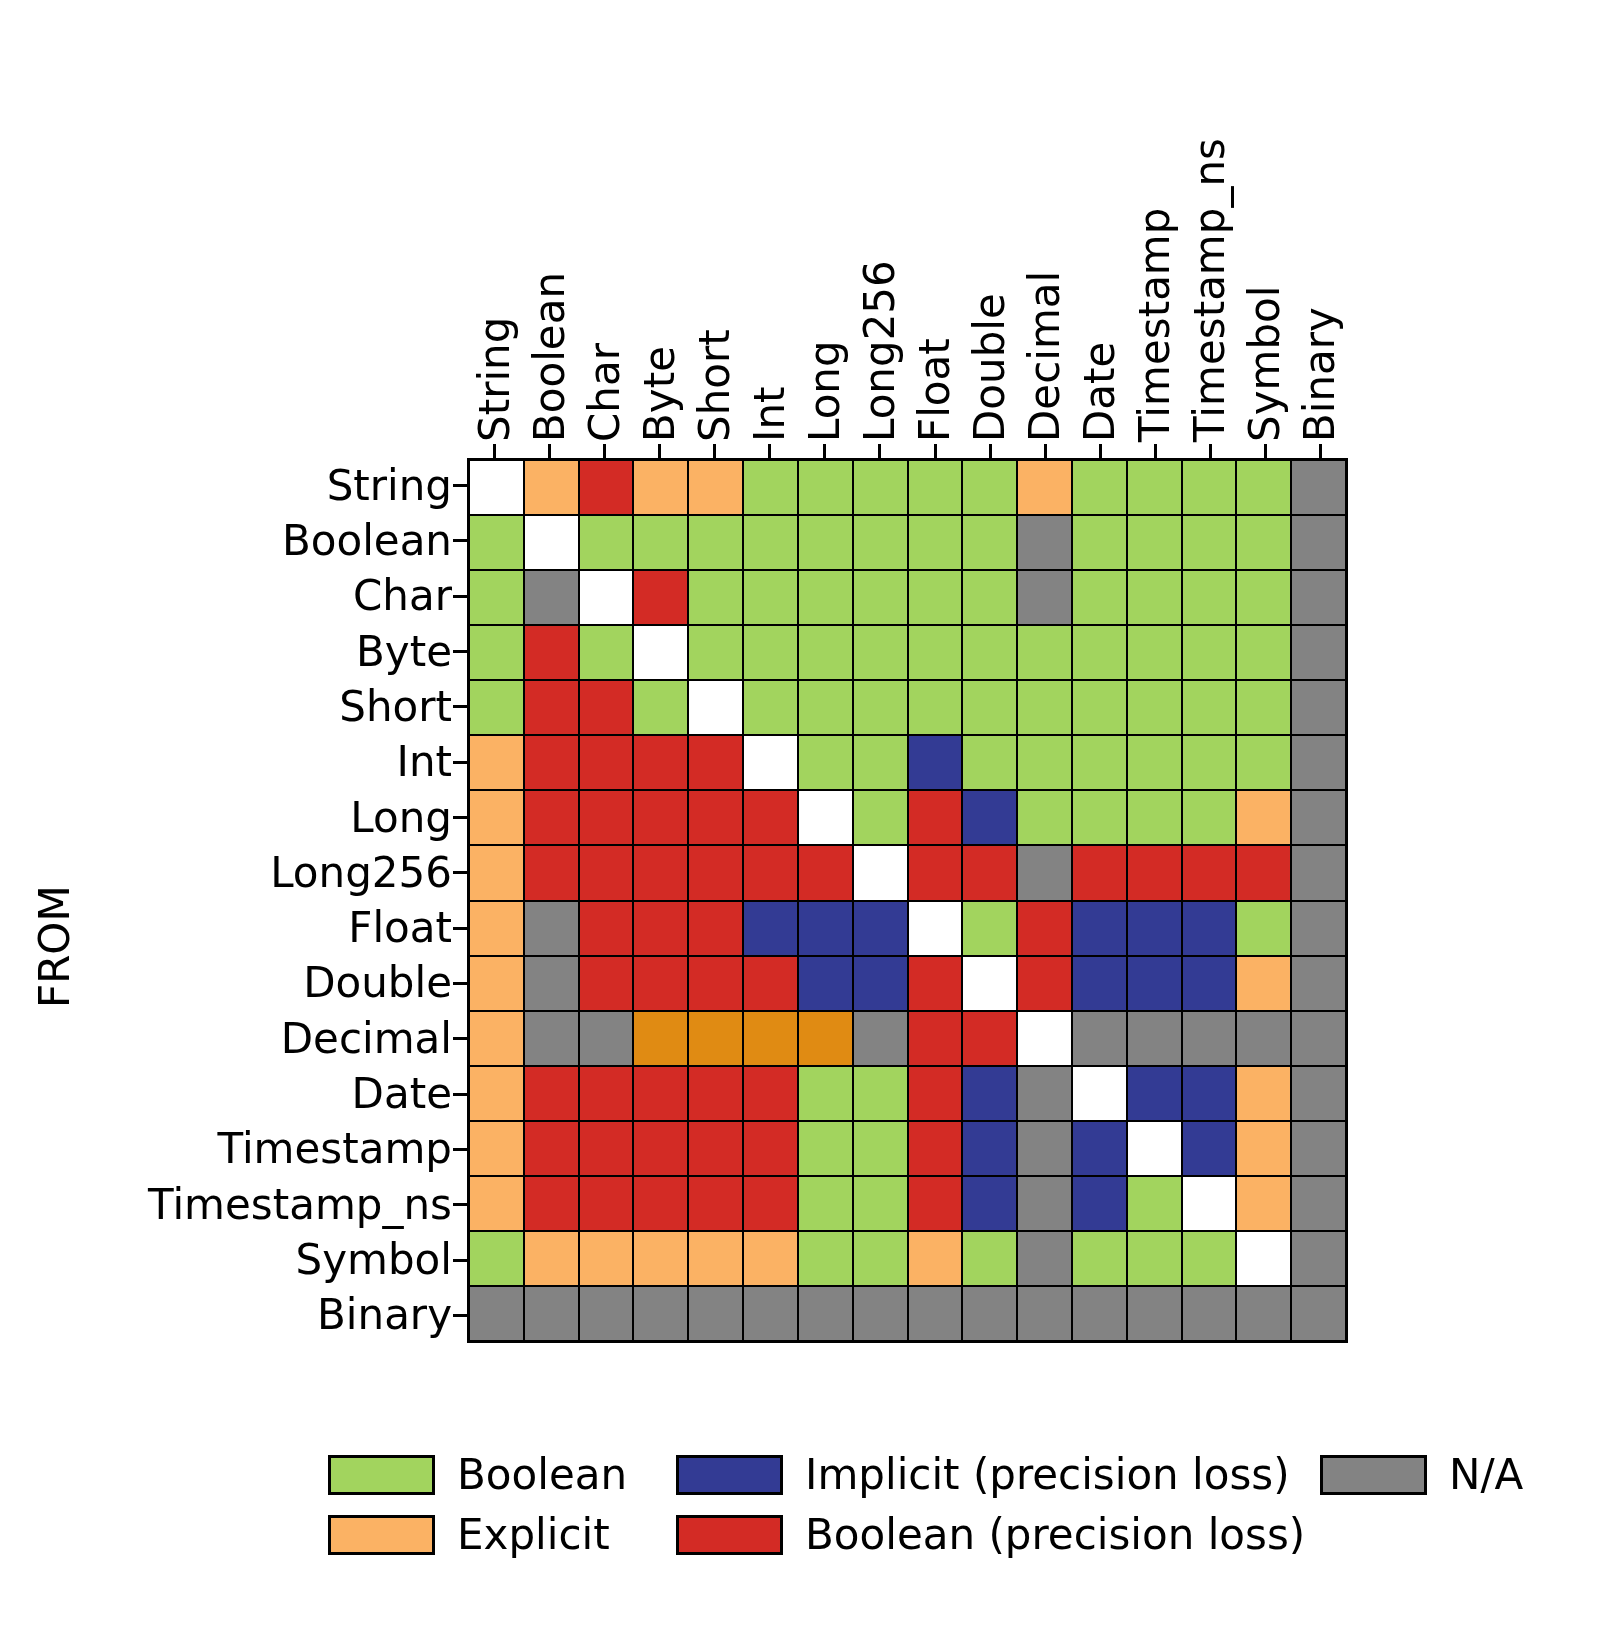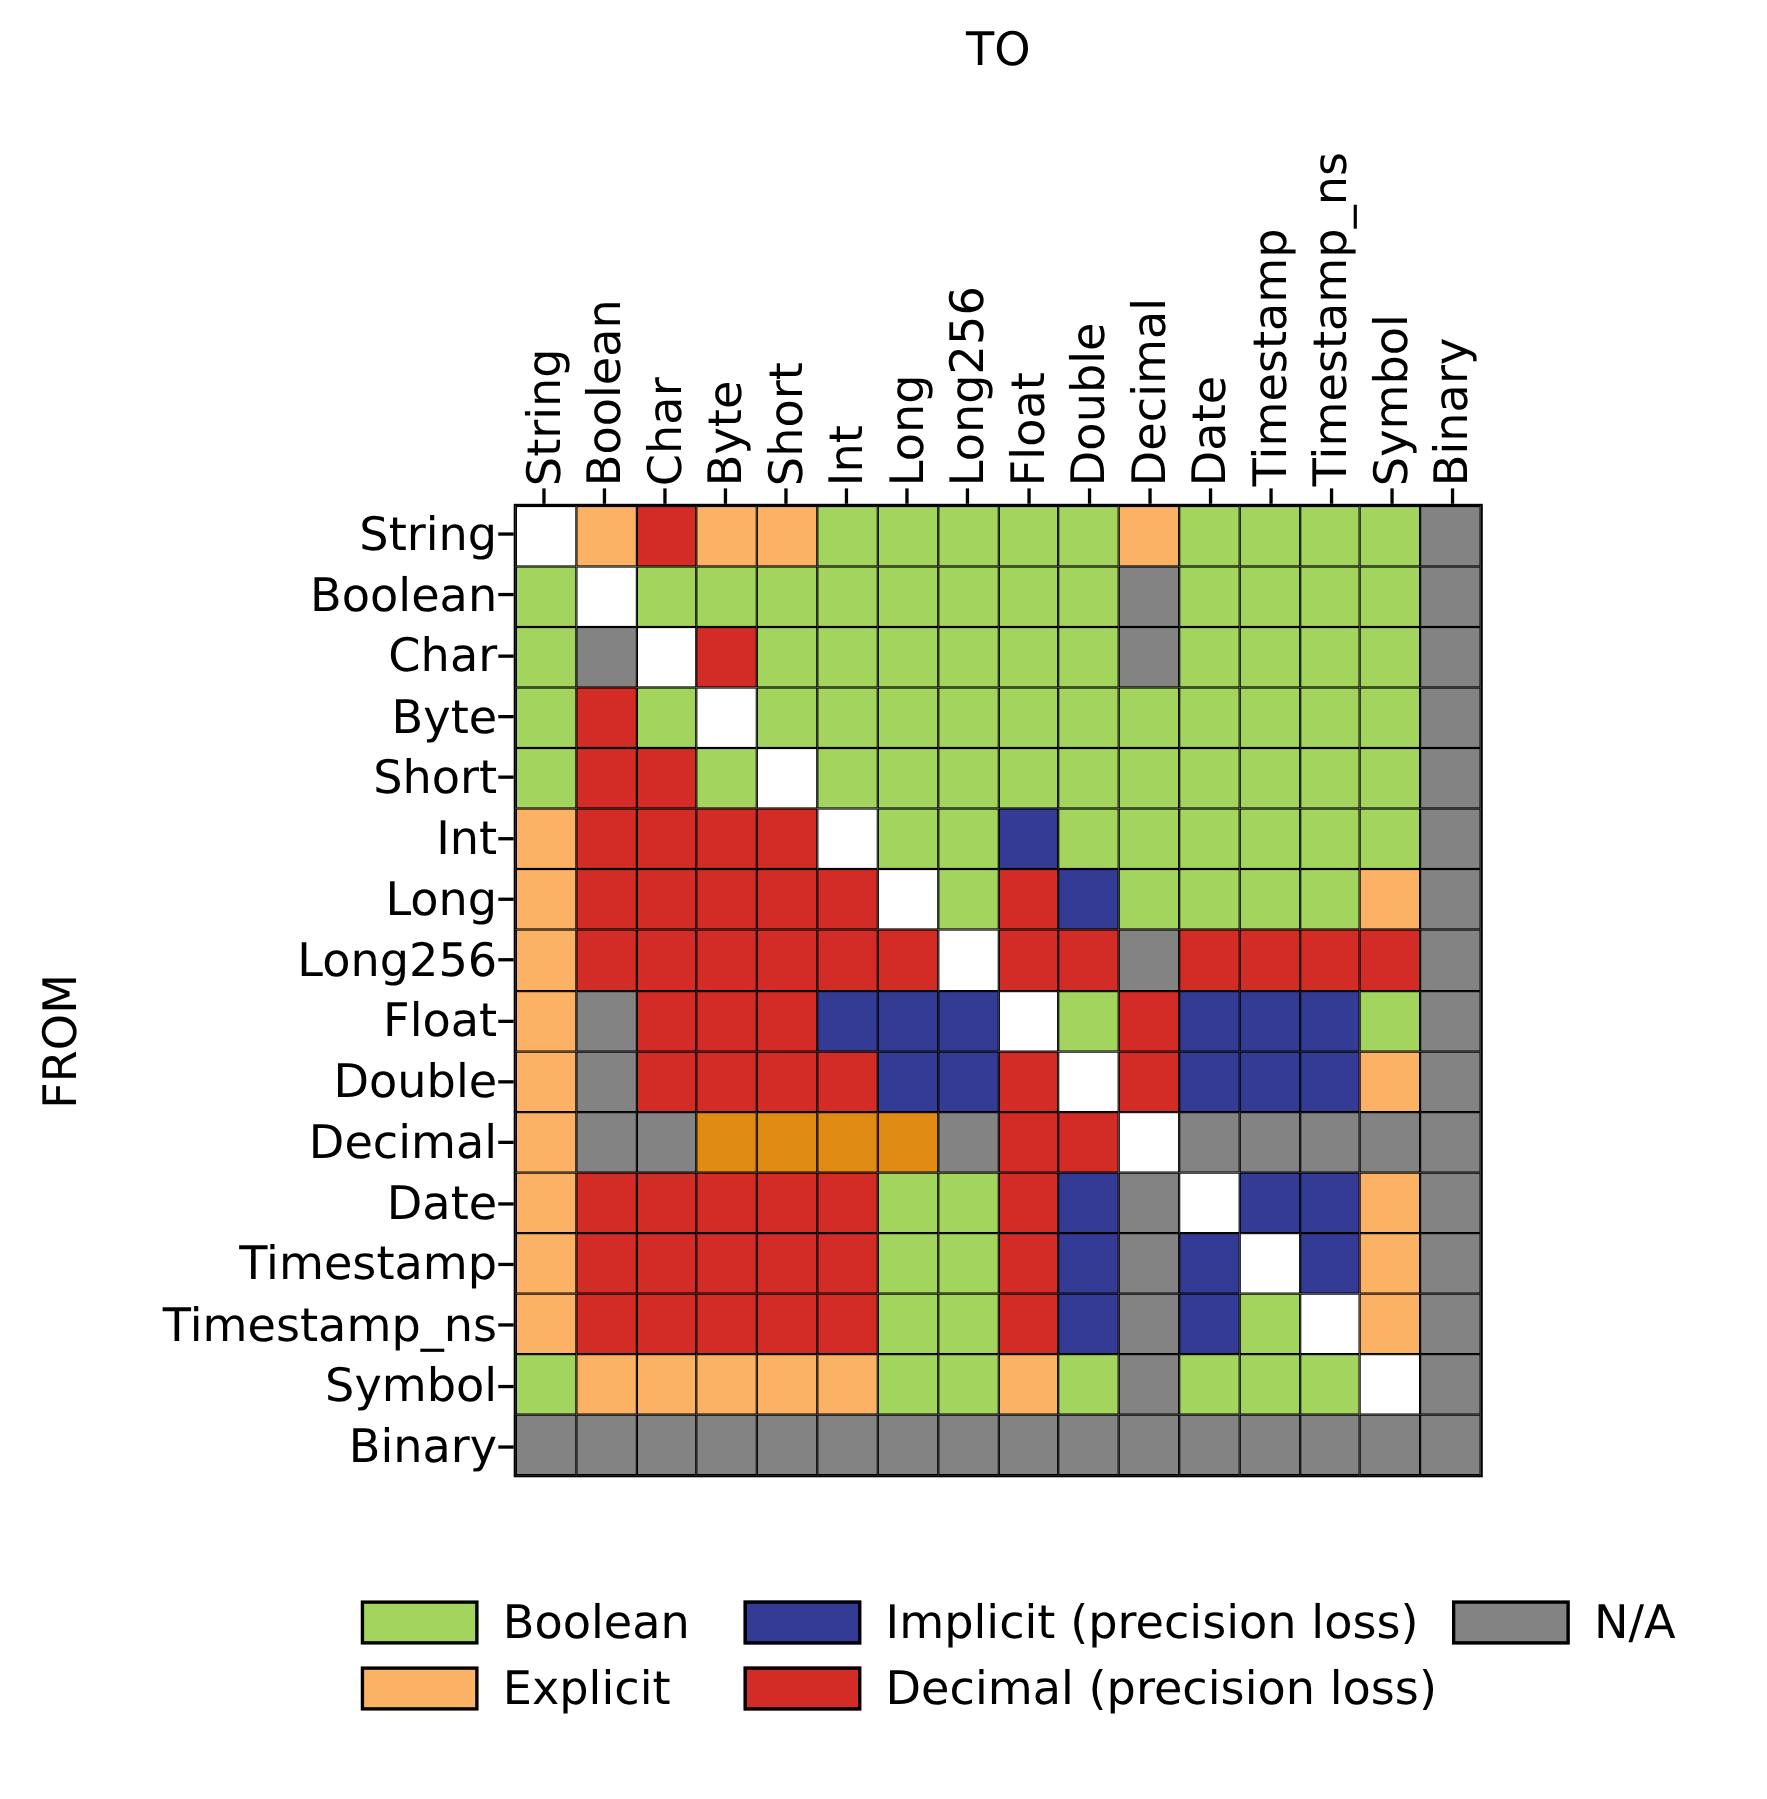--- a/index.html
+++ b/index.html
@@ -32,21 +32,20 @@
   .legend-item{position:absolute;display:flex;align-items:center;gap:22px;}
   .legend-swatch{
     width:101px;height:34px;box-sizing:content-box;border:3px solid #000;flex:0 0 auto;
   }
   .legend-label{font-size:42px;line-height:46px;white-space:nowrap;}
 </style>
 </head>
 <body>
 
 <div id="canvas">
-  <div id="to-title" class="axis-title">TO</div>
   <div id="from-title" class="axis-title">FROM</div>
   <div id="col-labels">
       <div class="col-label" style="left: 515.531px; top: 400px;">String</div>
       <div class="col-label" style="left: 570.594px; top: 400px;">Boolean</div>
       <div class="col-label" style="left: 625.656px; top: 400px;">Char</div>
       <div class="col-label" style="left: 680.719px; top: 400px;">Byte</div>
       <div class="col-label" style="left: 735.781px; top: 400px;">Short</div>
       <div class="col-label" style="left: 790.844px; top: 400px;">Int</div>
       <div class="col-label" style="left: 845.906px; top: 400px;">Long</div>
       <div class="col-label" style="left: 900.969px; top: 400px;">Long256</div>
@@ -381,16 +380,16 @@
       <div class="legend-item" style="left: 1320px; top: 1452px;">
         <div class="legend-swatch" style="background: rgb(131, 131, 131);"></div>
         <div class="legend-label">N/A</div>
       </div>
       <div class="legend-item" style="left: 328px; top: 1512px;">
         <div class="legend-swatch" style="background: rgb(251, 178, 100);"></div>
         <div class="legend-label">Explicit</div>
       </div>
       <div class="legend-item" style="left: 676px; top: 1512px;">
         <div class="legend-swatch" style="background: rgb(211, 43, 37);"></div>
-        <div class="legend-label">Decimal (precision loss)</div>
+        <div class="legend-label">Boolean (precision loss)</div>
       </div>
     </div>
 </div>
 
 </body></html>

